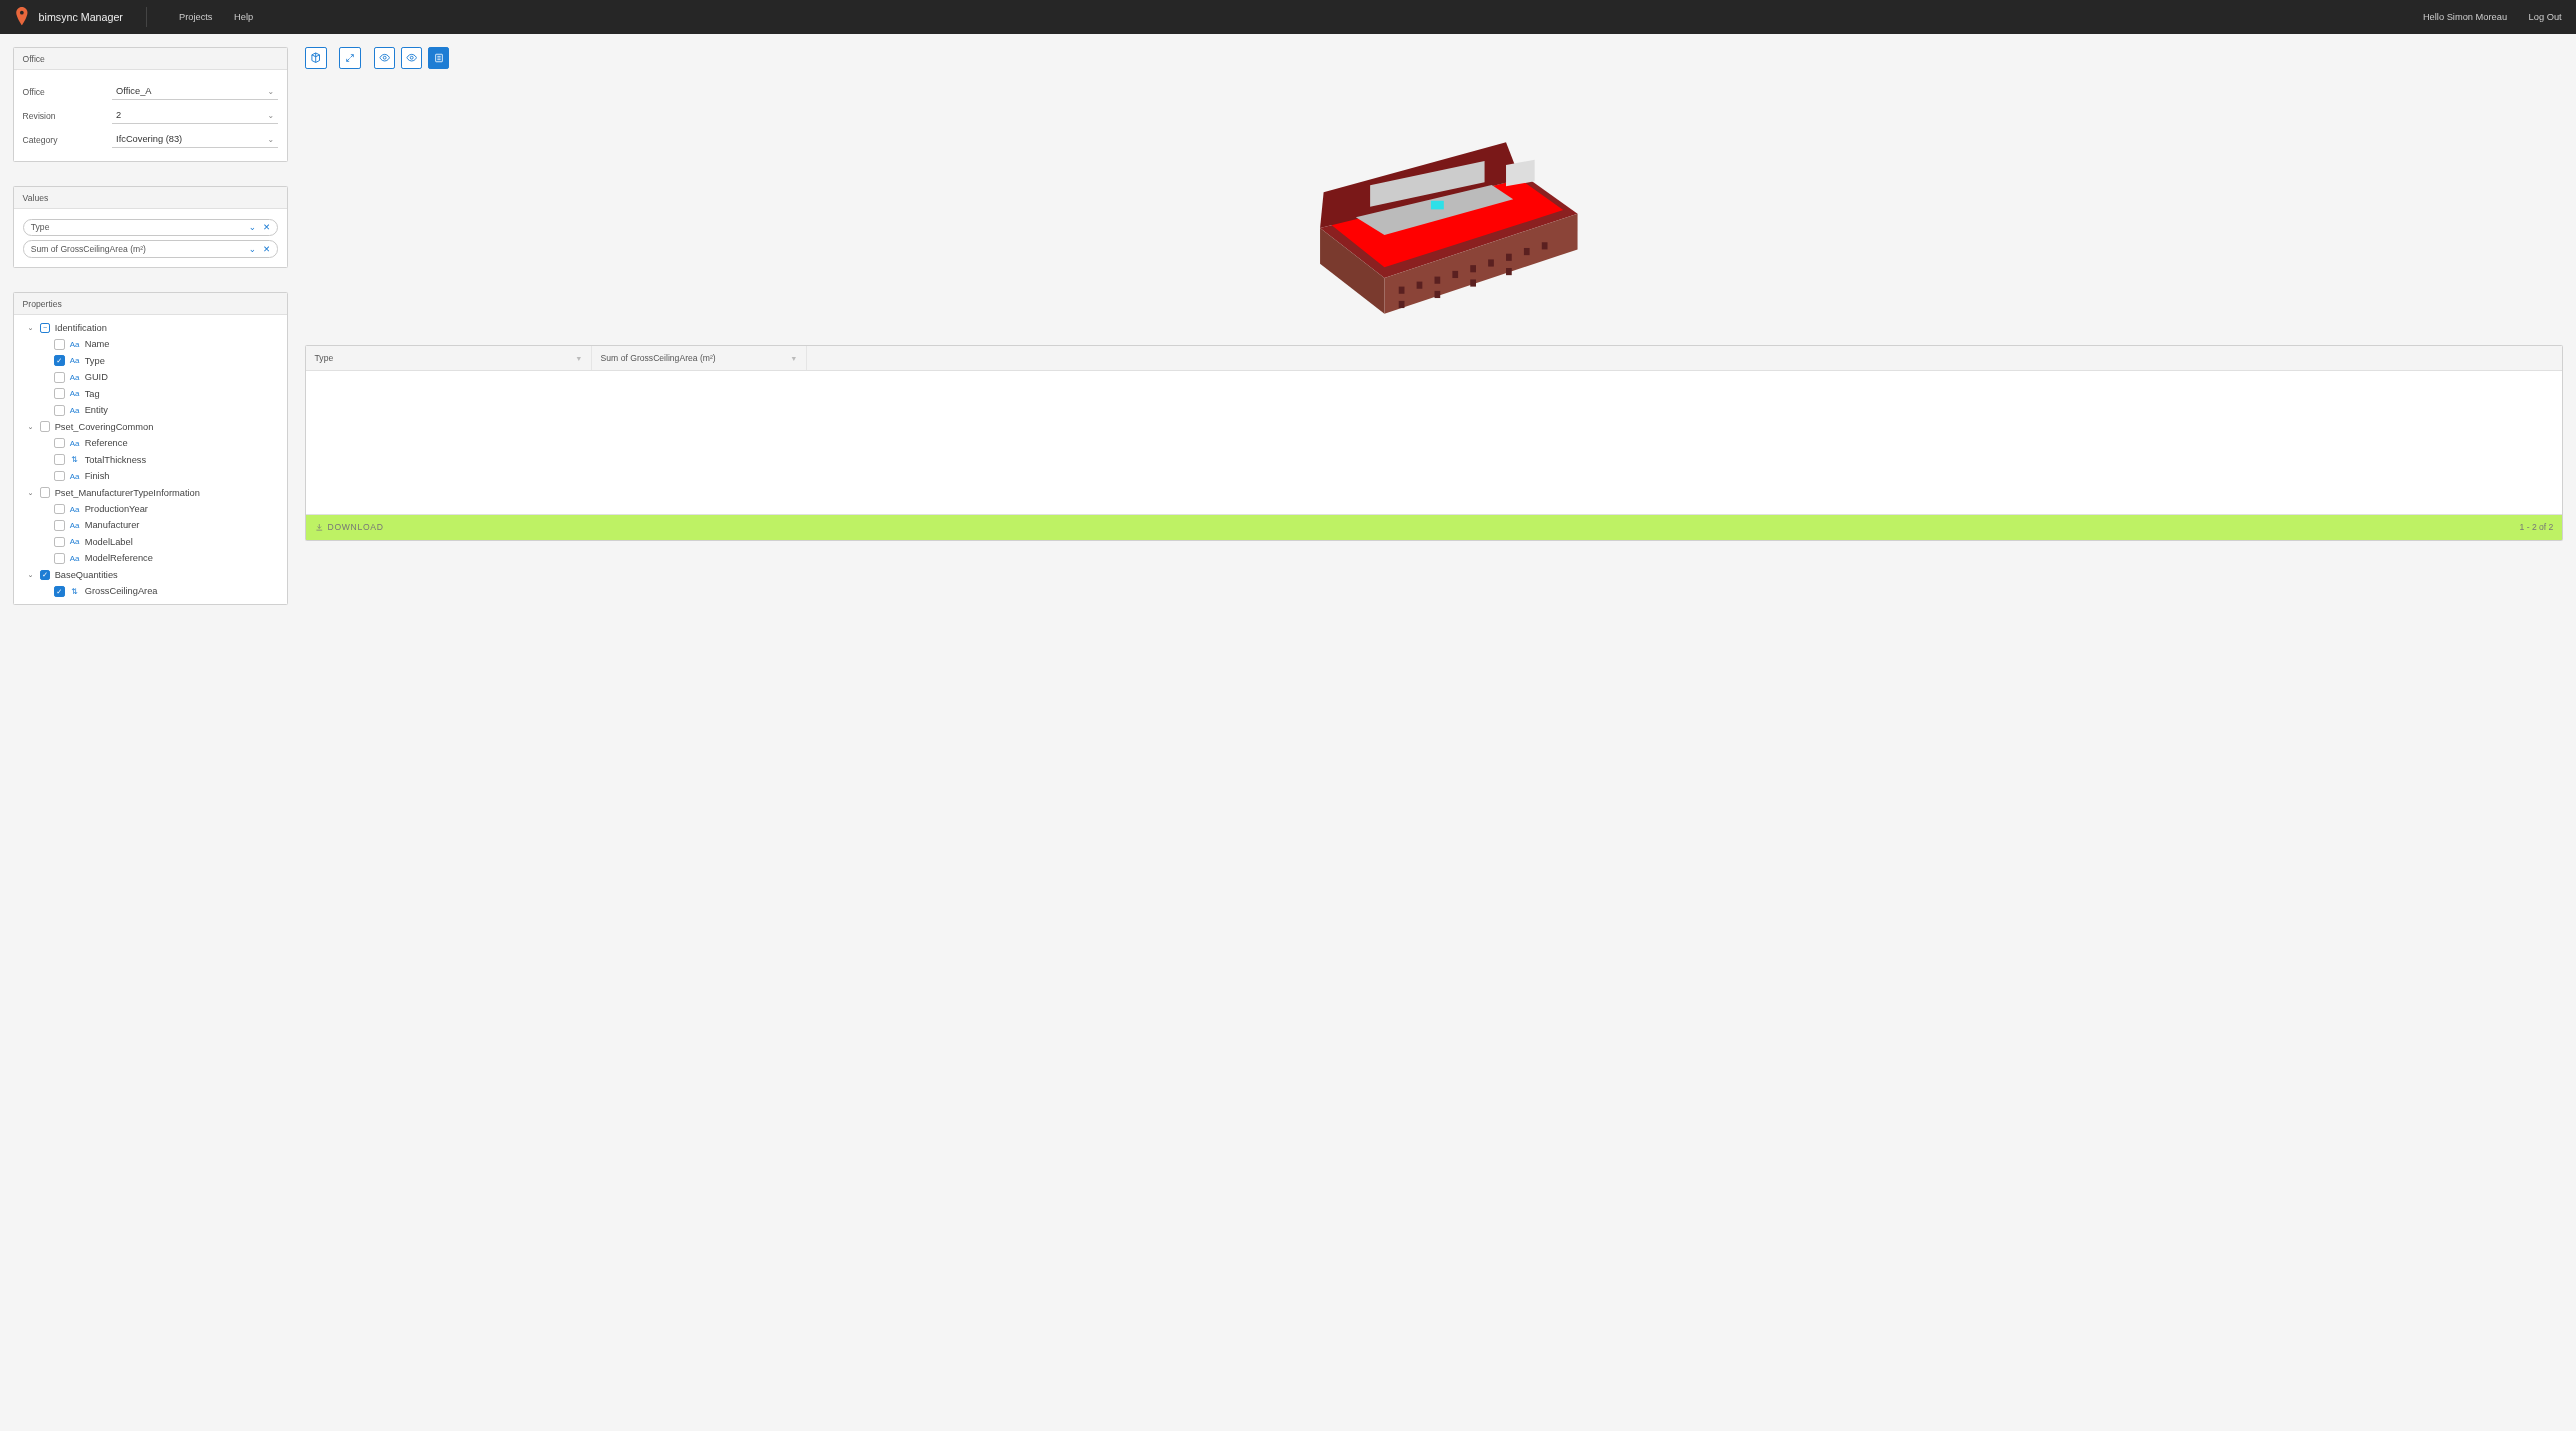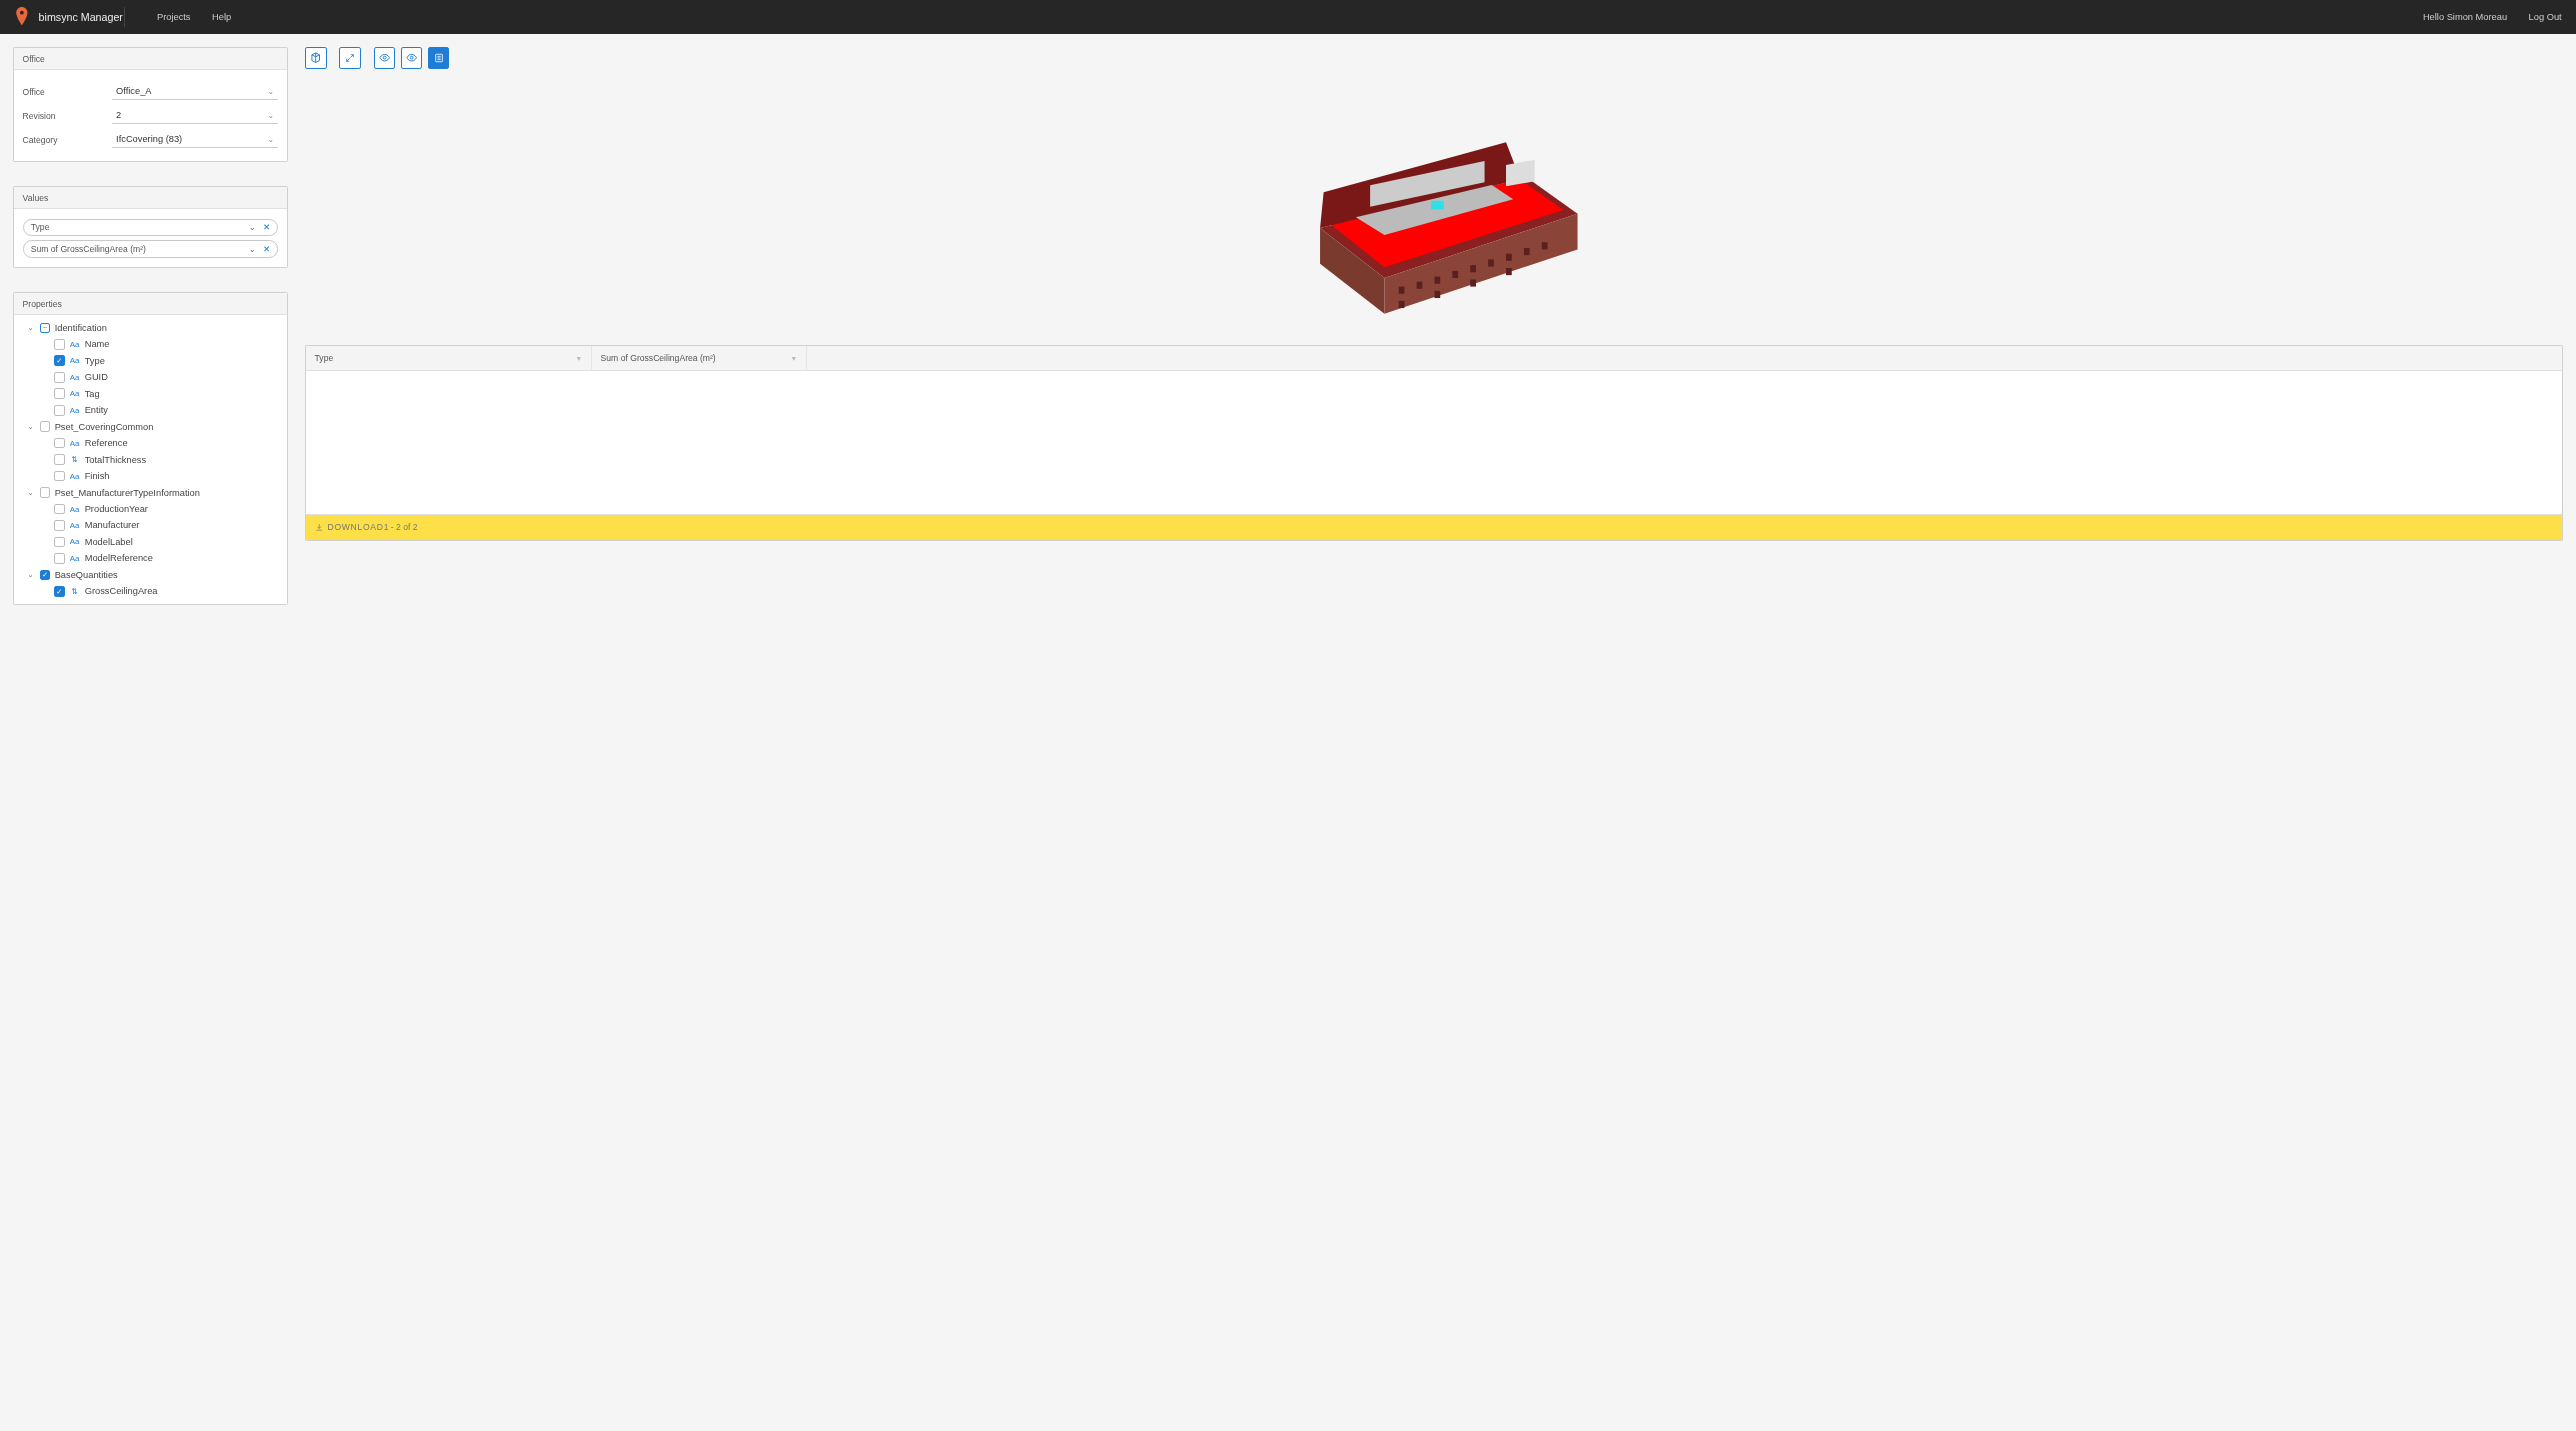--- a/index.html
+++ b/index.html
@@ -1,18 +1,18 @@
 <!DOCTYPE html>
 <html style="font-size:11.4px"><head>
 <meta charset="utf-8">
 <style>
 *{box-sizing:border-box;margin:0;padding:0;font-family:Arial,Helvetica,sans-serif}
 body{background:#f5f5f5;font-size:9.3px;color:#333}
 .navbar{background:#262626;height:34px;display:flex;align-items:center;padding:0 14.3px;color:#ccc}
-.logo-area{display:flex;align-items:center;gap:8.6px;padding-right:1px;border-right:0.7px solid #444}
+.logo-area{display:flex;align-items:center;gap:8.6px;padding-right:23px;border-right:0.7px solid #444}
 .logo-icon{width:15.7px;height:20px}
 .app-title{font-size:10.7px;color:#eee}
 .nav-links{display:flex;gap:21.5px;margin-left:32px}
 .nav-link{color:#ccc;cursor:pointer;font-size:9.3px}
 .nav-spacer{flex:1}
 .nav-right{display:flex;gap:21.5px;align-items:center}
 .main{display:flex;padding:13px;gap:17px}
 .sidebar{width:275px;display:flex;flex-direction:column;gap:24px}
 .panel{border:0.7px solid #d0d0d0;background:#fff;border-radius:1.4px}
 .panel-header{background:#f4f4f4;padding:5.7px 8.6px;font-size:8.6px;color:#555;border-bottom:0.7px solid #e0e0e0}
@@ -49,21 +49,21 @@
 .th2{width:215px;border-right:0.7px solid #e5e5e5}
 .th3{flex:1}
 .filter-icon{color:#bbb;font-size:7.2px}
 .table-body{flex:1}
 .tr{display:flex;border-bottom:0.7px solid #eee}
 .td{padding:7.2px 8.6px;font-size:9.3px;color:#555}
 .td1{width:286px}
 .td2{width:215px}
 .td3{flex:1}
 .color-swatch{width:10.7px;height:10.7px;border-radius:2.1px;display:inline-block}
-.table-footer{display:flex;align-items:center;padding:7.2px 8.6px;border-top:0.7px solid #e0e0e0;background:#fde047;font-size:8.6px;color:#777;margin-top:143px}
+.table-footer{display:flex;justify-content:space-between;align-items:center;padding:7.2px 8.6px;border-top:0.7px solid #e0e0e0;background:#bef264;font-size:8.6px;color:#777;margin-top:143px}
 .download{display:flex;align-items:center;gap:4.3px;letter-spacing:0.7px;cursor:pointer}
 </style>
 </head>
 <body>
 
 <div class="navbar">
   <div class="logo-area">
     <svg class="logo-icon" viewBox="0 0 24 32">
         <path fill="#e8673c" d="M12 0C7 0 3 4 3 9c0 7 9 20 9 20s9-13 9-20c0-5-4-9-9-9z"></path>
         <circle cx="12" cy="9" r="3" fill="#262626"></circle>

